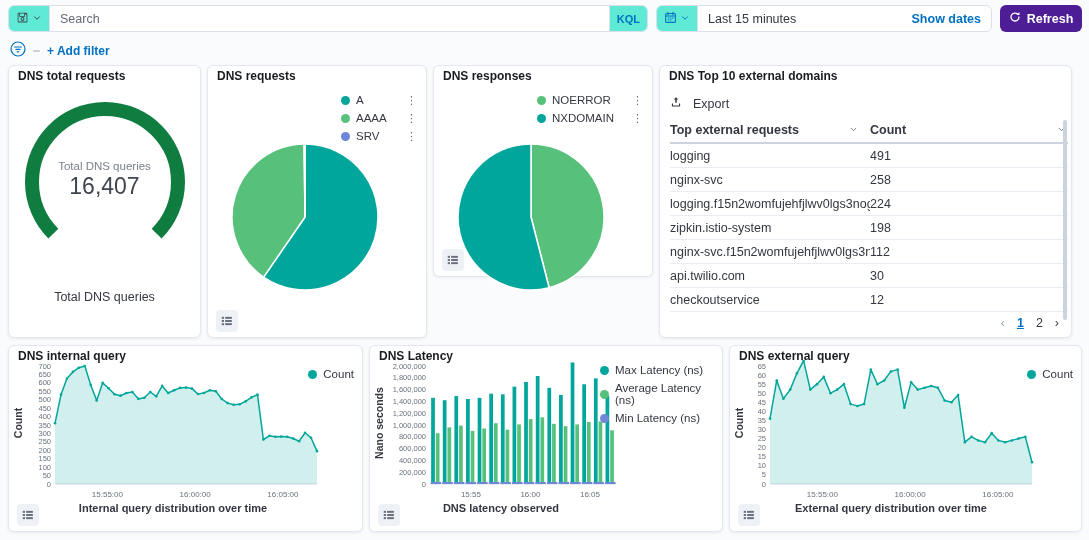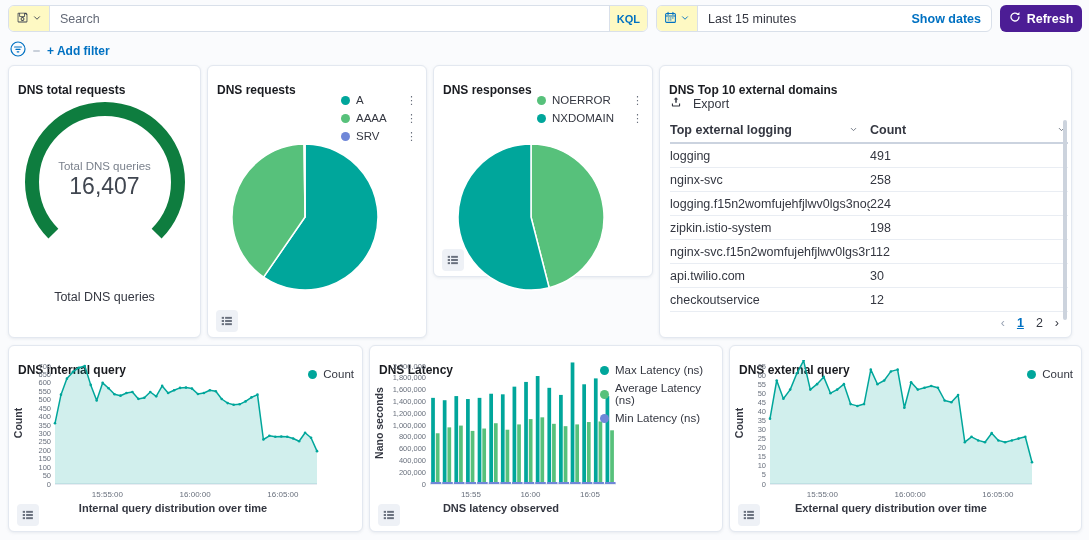--- a/index.html
+++ b/index.html
@@ -8,38 +8,38 @@
     position: relative;
     background:#fafbfd;
     font-family:"Liberation Sans","DejaVu Sans",sans-serif;
     color:#343741;
     overflow:hidden;
   }
   
   .topbar { position:absolute; left:8px; top:5px; width:1074px; height:27px; display:flex; gap:8px; }
   .group { display:flex; align-items:stretch; border:1px solid #d9e0ea; border-radius:6px; background:#fff; overflow:hidden; height:27px; }
   .search-group { flex:1; }
-  .prepend, .append { background:#fef9c3; display:flex; align-items:center; gap:3px; padding:0 7px; }
+  .prepend, .append { background:#5eead4; display:flex; align-items:center; gap:3px; padding:0 7px; }
   .prepend { border-right:1px solid #d9e0ea; }
   .append  { border-left:1px solid #d9e0ea; }
   .search-input { flex:1; border:none; outline:none; font-family:inherit; font-size:12.5px; padding:0 10px; color:#343741; background:#fff; }
   .search-input::placeholder { color:#646a77; }
   .kql { font-size:11px; font-weight:700; color:#0071c2; }
   .date-group { width:336px; }
   .time-text { flex:1; display:flex; align-items:center; padding-left:10px; font-size:12.5px; color:#343741; cursor:pointer; }
   .show-dates { display:flex; align-items:center; padding:0 10px; font-size:12.5px; font-weight:600; color:#0071c2; cursor:pointer;text-align:center; }
   .refresh-btn { width:82px; height:27px; border:none; border-radius:6px; background:#4c1d95; color:#fff; font-family:inherit; font-size:12.5px; font-weight:600; display:flex; align-items:center; justify-content:center; gap:6px; cursor:pointer; }
   .filter-row { position:absolute; left:10px; top:41px; display:flex; align-items:center; gap:7px; }
   .filter-dash { width:7px; height:2px; background:#c9d0da; border-radius:1px; }
   .add-filter { font-size:12px; font-weight:600; color:#0071c2; cursor:pointer; }
   .chev-icon { color:#54596a; font-size:9px; }
 
   
   .panel { position:absolute; background:#fff; border:1px solid #e3e8f0; border-radius:6px; box-shadow:0 1px 3px rgba(152,162,179,.18); }
-  .ptitle { position:absolute; top:17px; left:9px; font-size:12px; font-weight:700; color:#1a1c21; white-space:nowrap; }
+  .ptitle { position:absolute; top:3px; left:9px; font-size:12px; font-weight:700; color:#1a1c21; white-space:nowrap; }
   #p1 { left:8px;   top:65px;  width:193px; height:273px; }
   #p2 { left:207px; top:65px;  width:220px; height:273px; }
   #p3 { left:433px; top:65px;  width:220px; height:212px; }
   #p4 { left:659px; top:65px;  width:413px; height:273px; }
   #p5 { left:8px;   top:345px; width:355px; height:187px; }
   #p6 { left:369px; top:345px; width:354px; height:187px; }
   #p7 { left:729px; top:345px; width:353px; height:187px; }
 
   
   .gauge-svg { position:absolute; left:8px; top:28px; }
@@ -246,21 +246,21 @@
     <span>
       <svg width="12" height="12" viewBox="0 0 16 16">
           <path d="M8 1.5l3 3.2H9V9H7V4.7H5l3-3.2z" fill="#343741"></path>
           <path d="M2.5 10v3a1 1 0 0 0 1 1h9a1 1 0 0 0 1-1v-3H12v2.6H4V10H2.5z" fill="#343741"></path>
         </svg>
     </span>
     <span>Export</span>
   </div>
   <div class="thead">
     <div class="th">
-      <span>Top external logging</span>
+      <span>Top external requests</span>
       <span class="sort-chev">
         <svg width="9" height="9" viewBox="0 0 16 16">
             <path d="M4 6l4 4 4-4" stroke="#69707d" stroke-width="1.6" fill="none" stroke-linecap="round" stroke-linejoin="round"></path>
           </svg>
       </span>
     </div>
     <div class="th">
       <span>Count</span>
       <span class="sort-chev">
         <svg width="9" height="9" viewBox="0 0 16 16">

